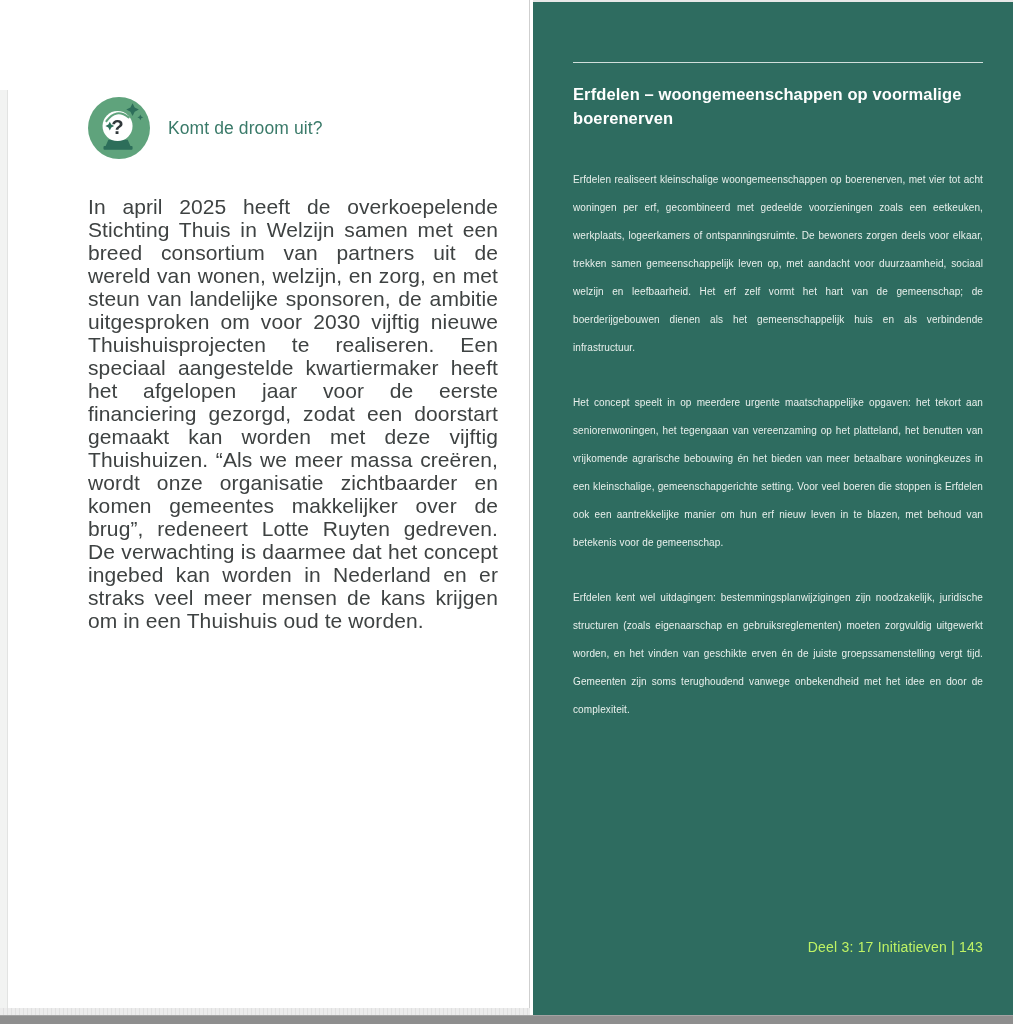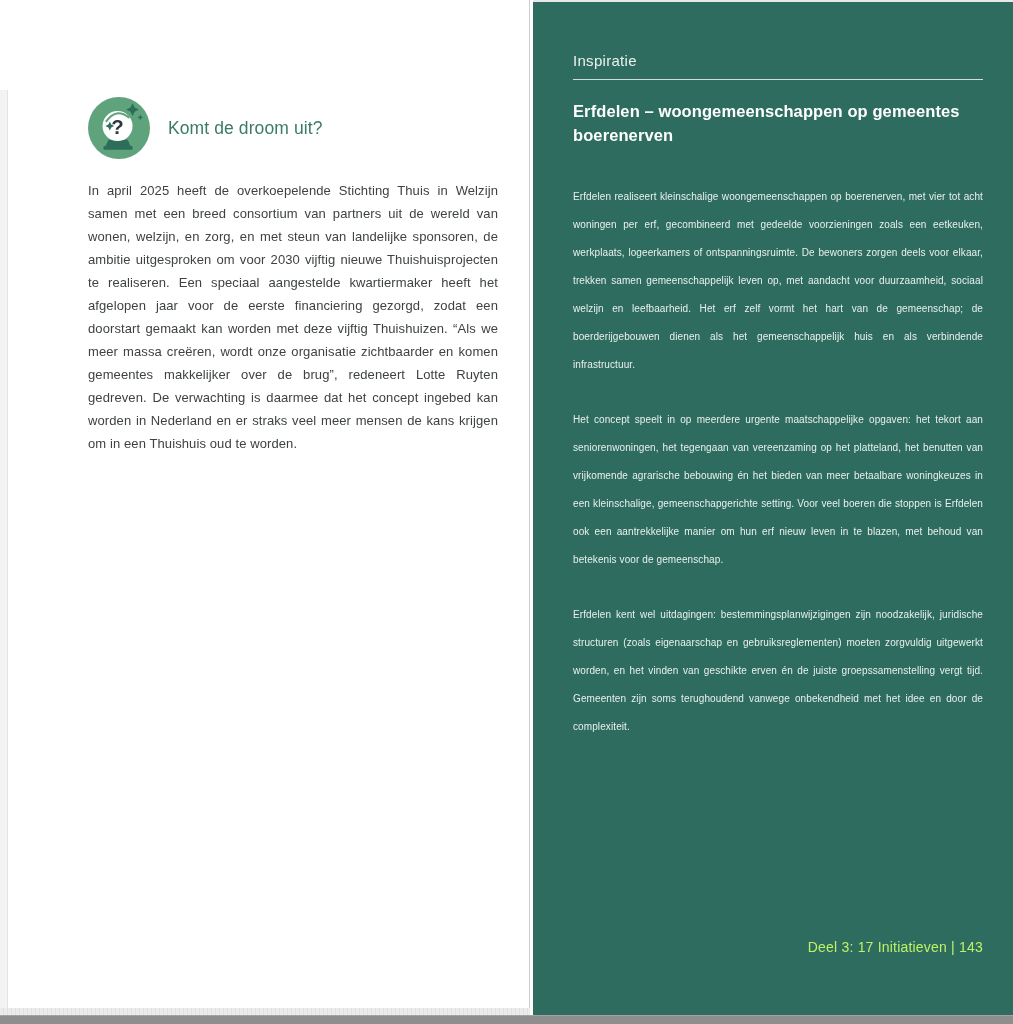--- a/index.html
+++ b/index.html
@@ -26,21 +26,21 @@
     position:absolute;left:0;top:90px;bottom:0;width:8px;
     background:#f2f3f2;border-right:1px solid #e2e3e2;
   }
   .left-content{position:absolute;left:88px;top:97px;width:410px;}
   .callout-header{display:flex;align-items:center;gap:18px;}
   .callout-icon{width:62px;height:62px;flex:0 0 auto;display:block;}
   .callout-title{
     font-size:17.5px;font-weight:normal;color:var(--heading-teal);letter-spacing:.1px;
   }
   .left-body{
-    margin-top:20px;font-size:13px;line-height:23px;color:var(--body-text);
+    margin-top:36px;font-size:21px;line-height:23px;color:var(--body-text);
     text-align:justify;letter-spacing:.1px;
   }
   
   .right-page{
     position:absolute;left:533px;top:2px;width:480px;height:1013px;
     background:var(--page-green);color:var(--right-text);
     padding:50px 30px 0 40px;
   }
   .top-edge{position:absolute;left:533px;top:0;width:480px;height:2px;background:#e8e8e8;}
   .kicker{font-size:15px;color:#ECF1EE;letter-spacing:.3px;}
@@ -96,23 +96,22 @@
           </svg>
         </span>
         <h2 class="callout-title">Komt de droom uit?</h2>
       </div>
       <p class="left-body">In april 2025 heeft de overkoepelende Stichting Thuis in Welzijn samen met een breed consortium van partners uit de wereld van wonen, welzijn, en zorg, en met steun van landelijke sponsoren, de ambitie uitgesproken om voor 2030 vijftig nieuwe Thuishuisprojecten te realiseren. Een speciaal aangestelde kwartiermaker heeft het afgelopen jaar voor de eerste financiering gezorgd, zodat een doorstart gemaakt kan worden met deze vijftig Thuishuizen. “Als we meer massa creëren, wordt onze organisatie zichtbaarder en komen gemeentes makkelijker over de brug”, redeneert Lotte Ruyten gedreven. De verwachting is daarmee dat het concept ingebed kan worden in Nederland en er straks veel meer mensen de kans krijgen om in een Thuishuis oud te worden.</p>
     </div>
   </div>
 
   <div class="top-edge"></div>
   <div class="right-page">
-    <div class="kicker">Inspiratie</div>
     <hr class="kicker-rule">
-    <h1 class="right-heading">Erfdelen – woongemeenschappen op gemeentes boerenerven</h1>
+    <h1 class="right-heading">Erfdelen – woongemeenschappen op voormalige boerenerven</h1>
     <p class="right-para first">Erfdelen realiseert kleinschalige woongemeenschappen op boerenerven, met vier tot acht woningen per erf, gecombineerd met gedeelde voorzieningen zoals een eetkeuken, werkplaats, logeerkamers of ontspanningsruimte. De bewoners zorgen deels voor elkaar, trekken samen gemeenschappelijk leven op, met aandacht voor duurzaamheid, sociaal welzijn en leefbaarheid. Het erf zelf vormt het hart van de gemeenschap; de boerderijgebouwen dienen als het gemeenschappelijk huis en als verbindende infrastructuur.</p>
     <p class="right-para">Het concept speelt in op meerdere urgente maatschappelijke opgaven: het tekort aan seniorenwoningen, het tegengaan van vereenzaming op het platteland, het benutten van vrijkomende agrarische bebouwing én het bieden van meer betaalbare woningkeuzes in een kleinschalige, gemeenschapgerichte setting. Voor veel boeren die stoppen is Erfdelen ook een aantrekkelijke manier om hun erf nieuw leven in te blazen, met behoud van betekenis voor de gemeenschap.</p>
     <p class="right-para">Erfdelen kent wel uitdagingen: bestemmingsplanwijzigingen zijn noodzakelijk, juridische structuren (zoals eigenaarschap en gebruiksreglementen) moeten zorgvuldig uitgewerkt worden, en het vinden van geschikte erven én de juiste groepssamenstelling vergt tijd. Gemeenten zijn soms terughoudend vanwege onbekendheid met het idee en door de complexiteit.</p>
     <div class="right-footer">
       <span>Deel 3: 17 Initiatieven | 143</span>
     </div>
   </div>
 
   <div class="bottom-light"></div>
   <div class="bottom-bar"></div>

